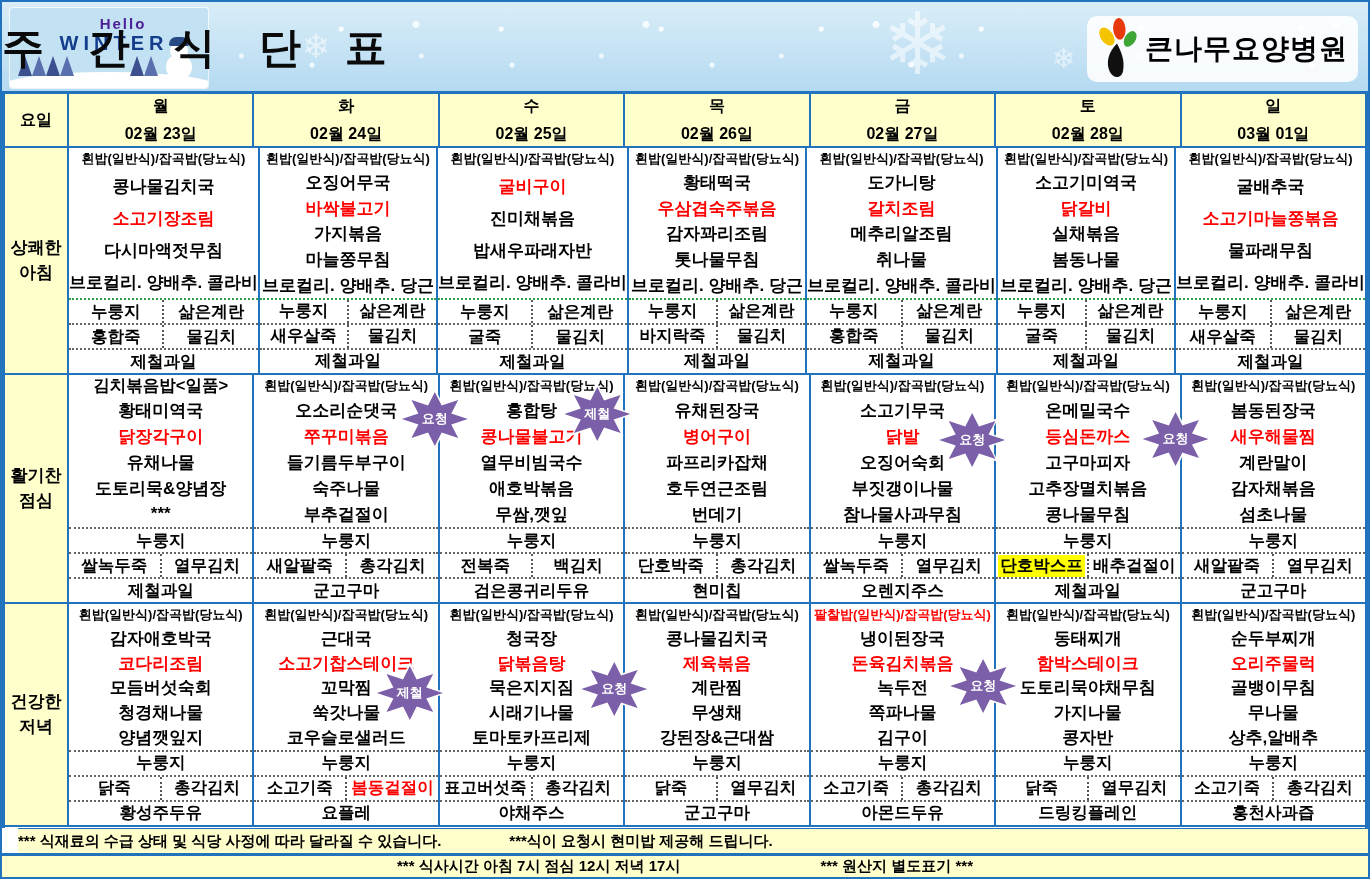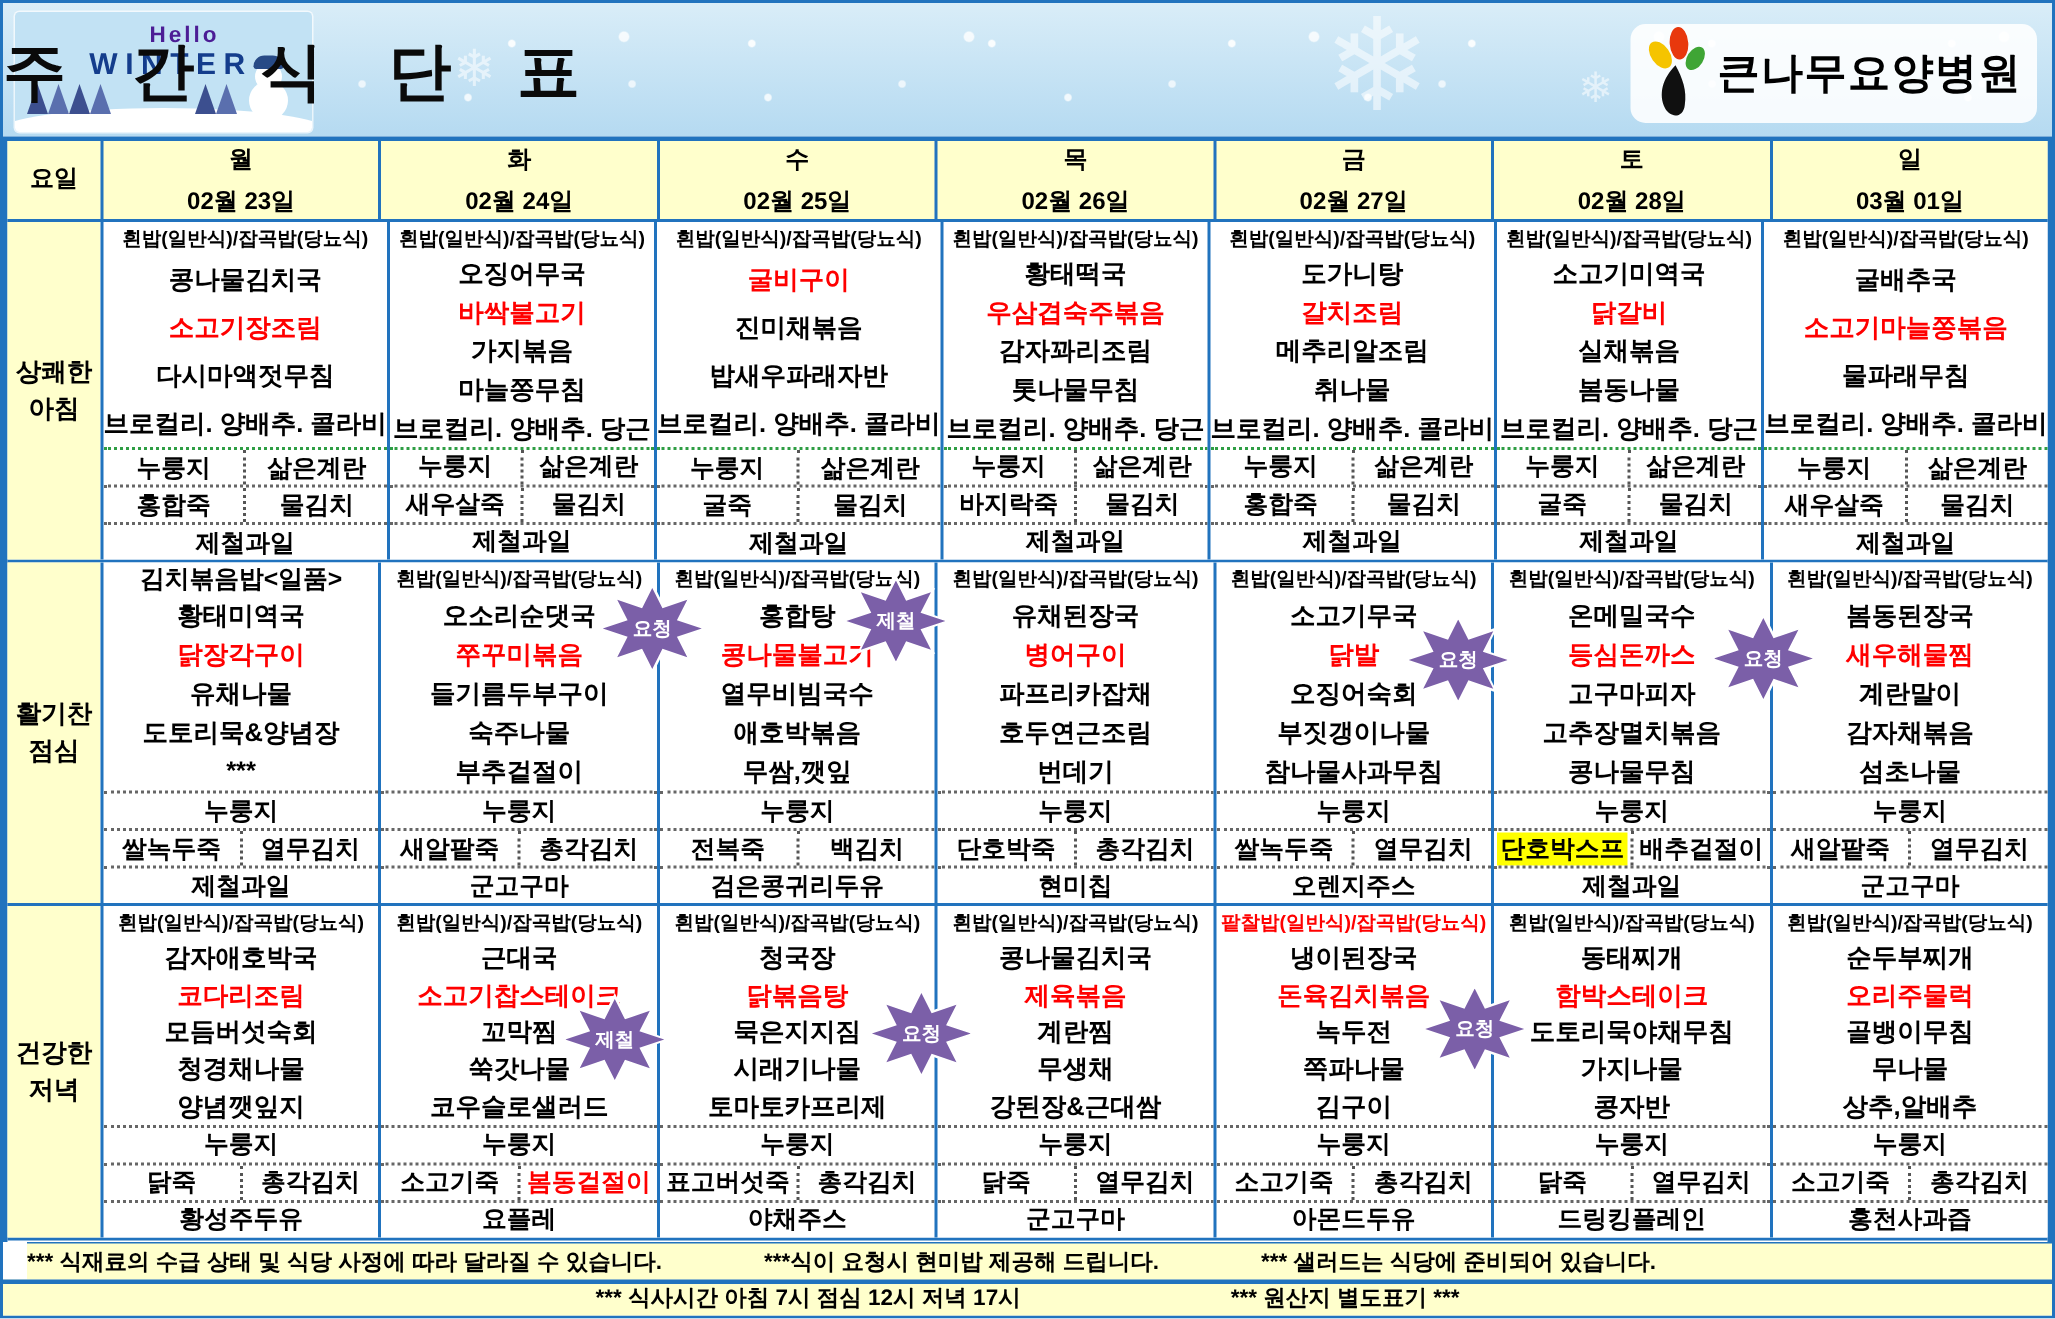--- a/index.html
+++ b/index.html
@@ -74,21 +74,21 @@
   .badge-in{position:absolute;inset:4px;background:var(--purple);display:flex;align-items:center;justify-content:center;
     clip-path:polygon(100% 50%,74.9% 60.3%,85.4% 85.4%,60.3% 74.9%,50% 100%,39.7% 74.9%,14.6% 85.4%,25.1% 60.3%,0% 50%,25.1% 39.7%,14.6% 14.6%,39.7% 25.1%,50% 0%,60.3% 25.1%,85.4% 14.6%,74.9% 39.7%);}
   .badge-txt{color:#fff;font-size:13px;font-weight:700;}
   .p1{top:13px;right:-34px;} .p2{top:8px;right:-11px;} .p3{top:34px;right:-15px;}
   .p4{top:33px;right:-33px;} .p5{top:58px;right:-9px;}  .p6{top:54px;right:-28px;}
   .p7{top:51px;right:-26px;}
 
   
   .foot1{height:25px;background:var(--yellow);border-top:1px solid var(--blue);display:flex;align-items:center;
          justify-content:flex-start;gap:68px;font-size:15px;margin-left:16px;}
-  .foot2{height:24px;background:var(--yellow);border-top:3px solid var(--blue);display:flex;align-items:flex-start;
+  .foot2{height:24px;background:var(--yellow);border-top:3px solid var(--blue);display:flex;align-items:center;
          justify-content:center;gap:140px;font-size:15px;}
 </style>
 </head>
 <body>
 
 <div class="page">
 
   <div class="banner">
     <div class="wcard">
       <div class="hw-hello">Hello</div>
@@ -626,20 +626,19 @@
             </span>
           </div>
           <div class="frow sep">홍천사과즙</div>
         </div>
       </div>
   </div>
 
   <div class="foot1">
     <span>***  식재료의 수급 상태 및 식당 사정에 따라 달라질 수 있습니다.</span>
     <span>***식이 요청시 현미밥 제공해 드립니다.</span>
-    <span>***  샐러드는 식당에 준비되어 있습니다.</span>
   </div>
   <div class="foot2">
     <span>*** 식사시간  아침 7시      점심  12시     저녁 17시</span>
     <span>***  원산지 별도표기 ***</span>
   </div>
 
 </div>
 
 </body></html>

